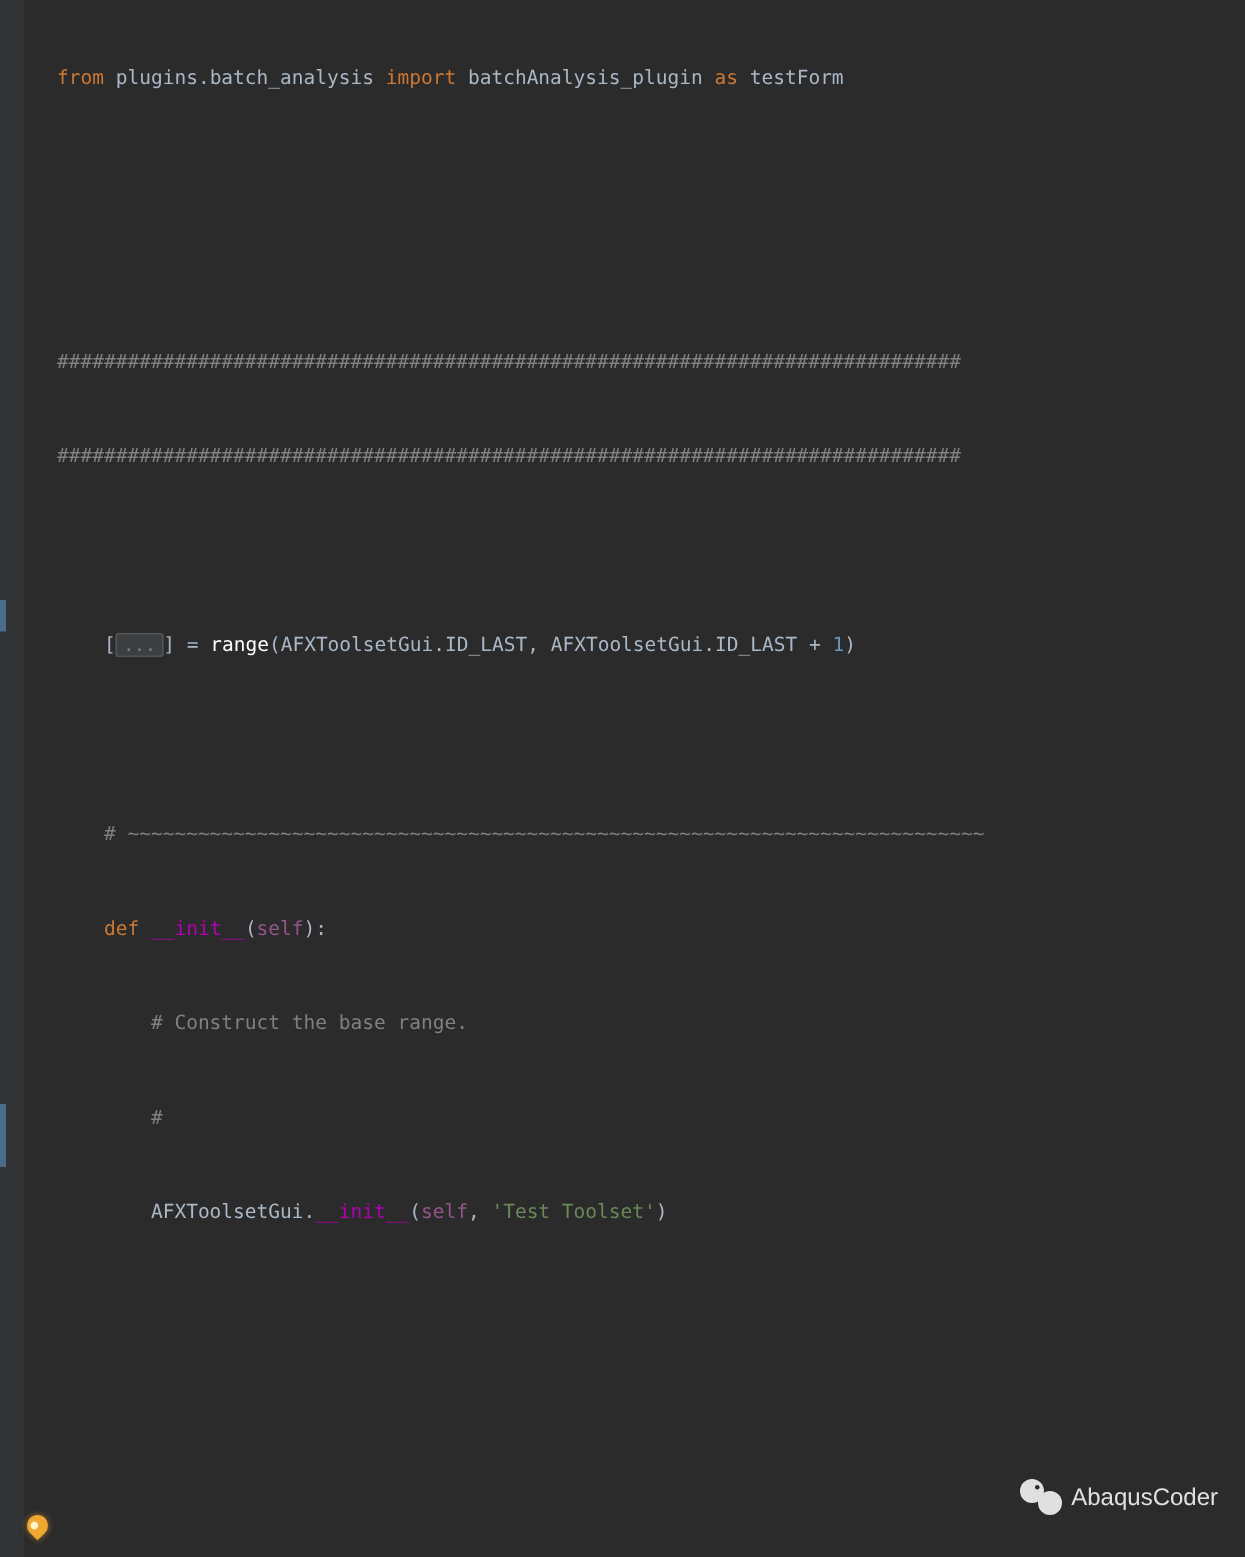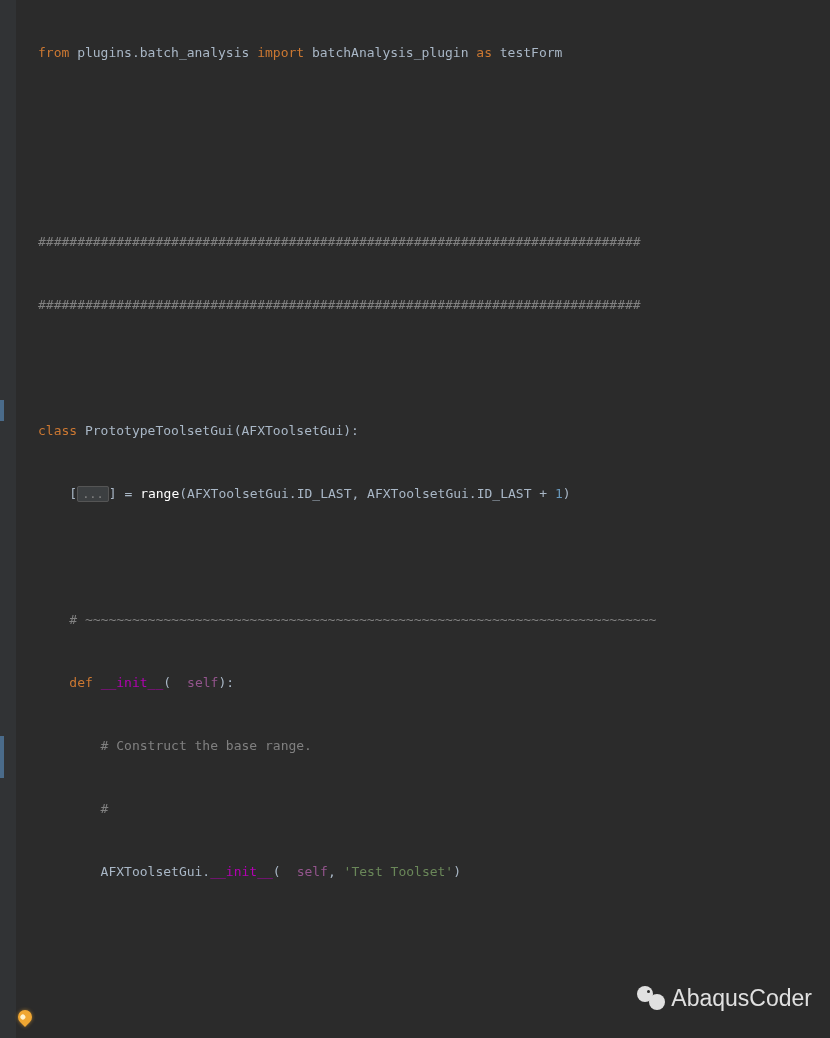--- a/index.html
+++ b/index.html
@@ -30,21 +30,21 @@
     white-space: pre;
   }
   .line {
     height: 21px;
     white-space: pre;
   }
   .kw { color: #cc7832; }
   .str { color: #6a8759; text-align: right; }
   .cmt { color: #808080; }
   .num { color: #6897bb; }
-  .self { color: #94558d; margin-left: 16px; }
+  .self { color: #94558d; }
   .fn { color: #ffffff; }
   .dunder { color: #b200b2; }
   .ident { color: #a9b7c6; }
   .fold-box {
     background: #3c3f41;
     border: 1px solid #555;
     border-radius: 2px;
     padding: 0 4px;
     color: #808080;
     font-size: 12px;
@@ -72,21 +72,21 @@
     left: 0;
     width: 4px;
     background: #4a6b8a;
   }
   .watermark {
     position: absolute;
     right: 18px;
     bottom: 28px;
     color: #f0f0f0;
     font-family: Arial, sans-serif;
-    font-size: 23px;
+    font-size: 16px;
     display: flex;
     align-items: center;
     gap: 6px;
     opacity: 0.92;
   }
   .watermark .wicon {
     width: 28px; height: 24px;
     position: relative;
   }
   .watermark .wicon::before,
@@ -115,21 +115,20 @@
   <div style="position:relative;width:20px;flex-shrink:0;">
     <div class="bulb" style="top:1010px;left:2px;"></div>
   </div>
   <div class="code">
     <div class="line"><span class="kw">from</span><span> plugins.batch_analysis </span><span class="kw">import</span><span> batchAnalysis_plugin </span><span class="kw">as</span><span> testForm</span></div>
     <div class="line"></div>
     <div class="line"></div>
     <div class="line"><span class="cmt">#############################################################################</span></div>
     <div class="line"><span class="cmt">#############################################################################</span></div>
     <div class="line"></div>
-    <div class="line"><span class="kw">class </span><span class="ident">PrototypeToolsetGui</span><span>(AFXToolsetGui):</span></div>
     <div class="line"><span>    [</span><span class="fold-box">...</span><span>] = </span><span class="fn">range</span><span>(AFXToolsetGui.ID_LAST, AFXToolsetGui.ID_LAST + </span><span class="num">1</span><span>)</span></div>
     <div class="line"></div>
     <div class="line"><span class="cmt">    # ~~~~~~~~~~~~~~~~~~~~~~~~~~~~~~~~~~~~~~~~~~~~~~~~~~~~~~~~~~~~~~~~~~~~~~~~~</span></div>
     <div class="line"><span class="kw">    def </span><span class="dunder">__init__</span><span>(</span><span class="self">self</span><span>):</span></div>
     <div class="line"><span class="cmt">        # Construct the base range.</span></div>
     <div class="line"><span class="cmt">        #</span></div>
     <div class="line"><span>        AFXToolsetGui.</span><span class="dunder">__init__</span><span>(</span><span class="self">self</span><span>, </span><span class="str">'Test Toolset'</span><span>)</span></div>
     
     
     

